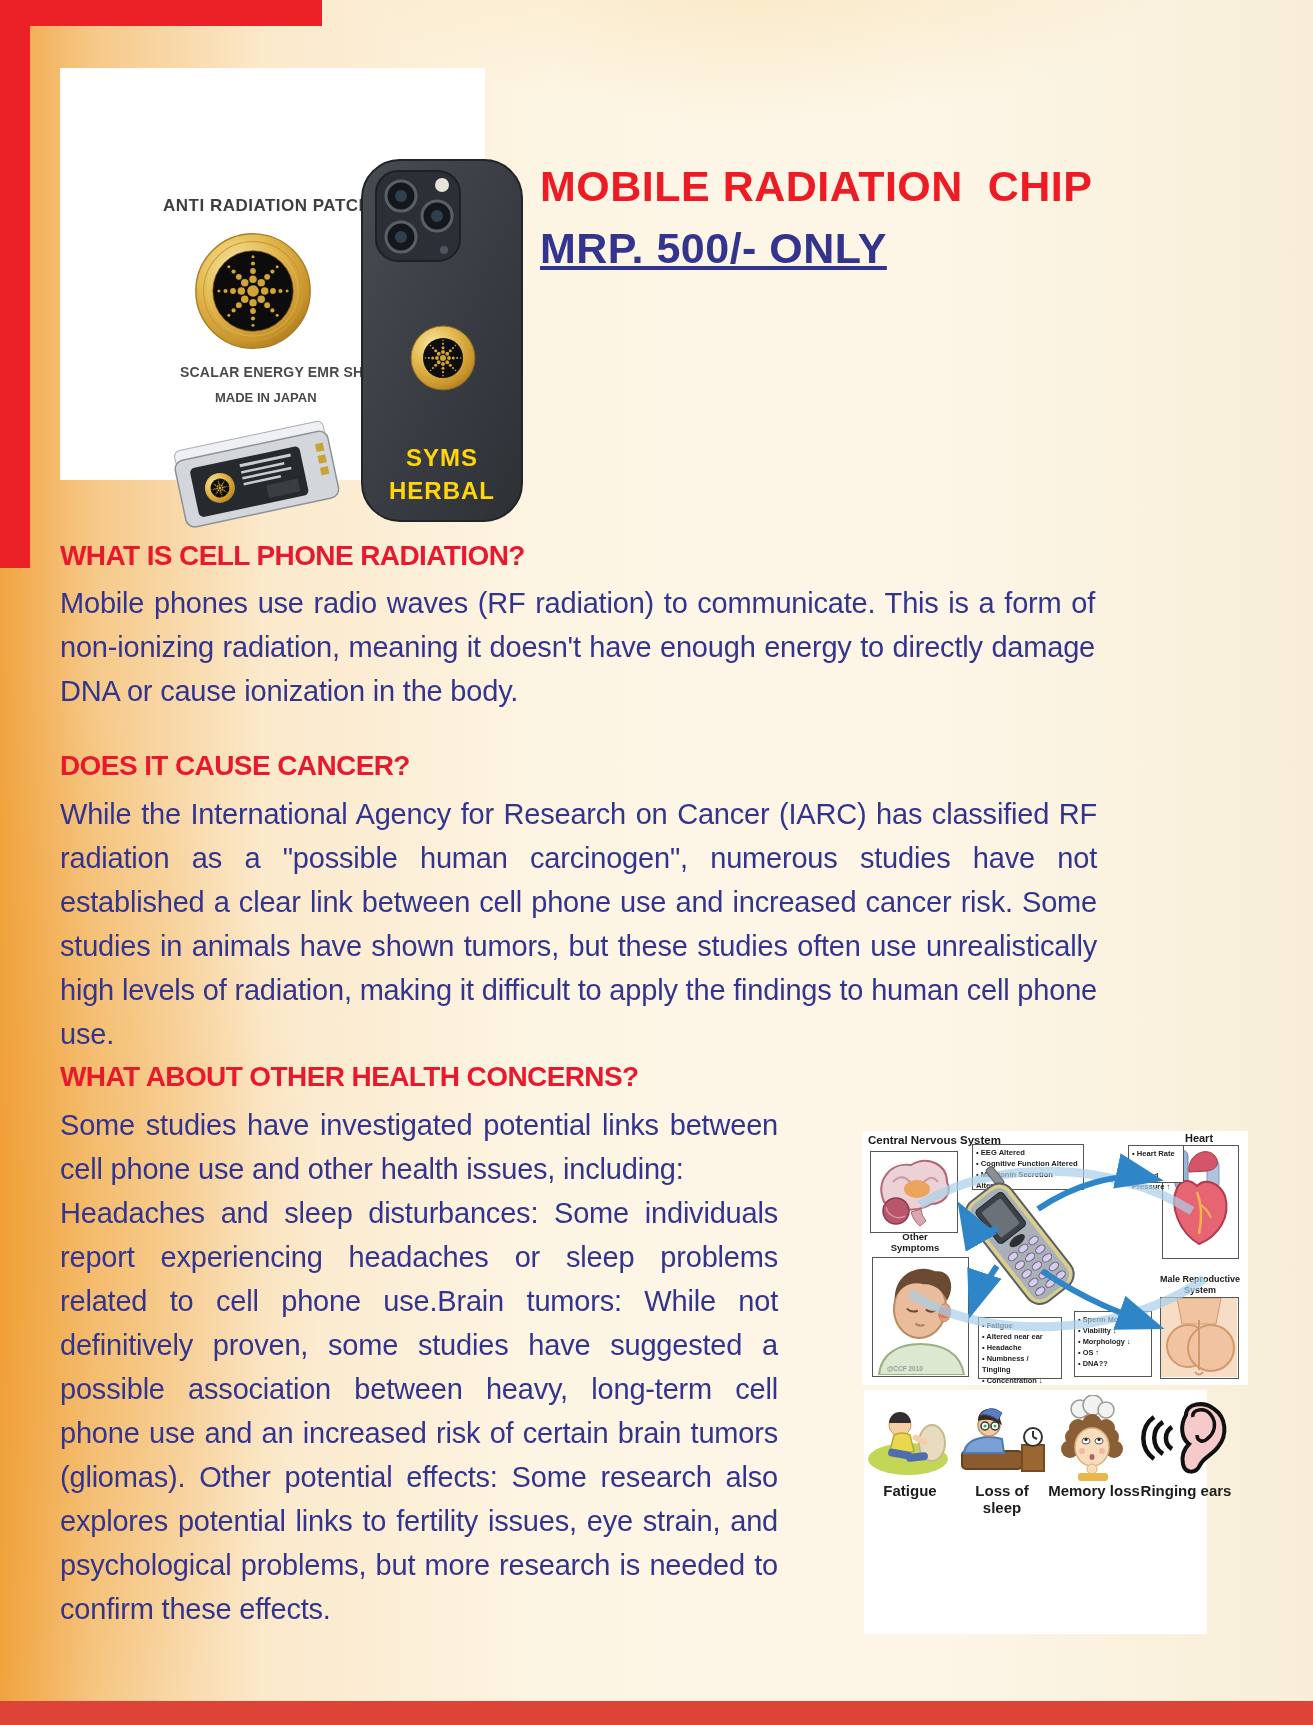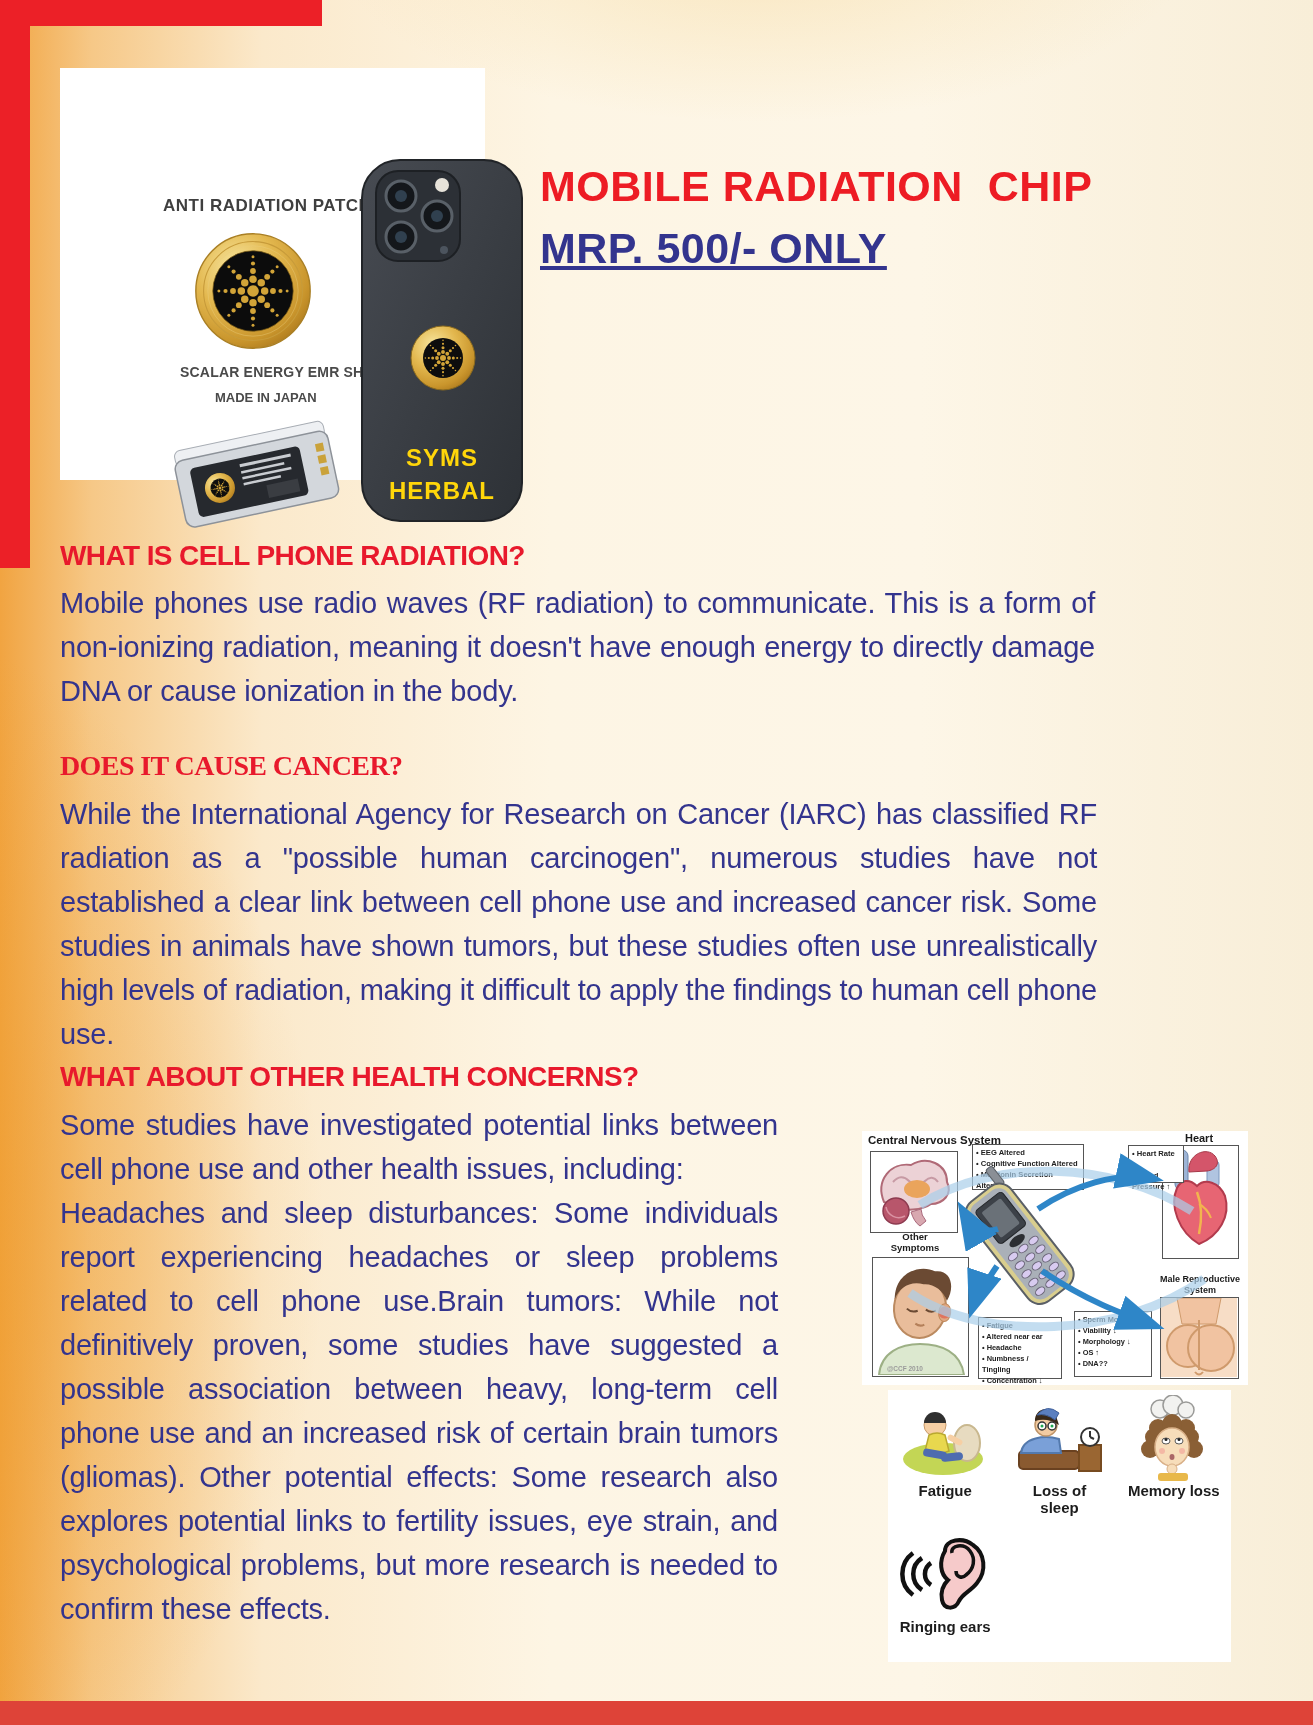--- a/index.html
+++ b/index.html
@@ -23,21 +23,21 @@
   .phone{position:absolute;left:300px;top:90px;}
   .brand{position:absolute;left:300px;top:373px;width:164px;text-align:center;font-size:24px;font-weight:700;
          color:#ffd60a;line-height:33px;white-space:pre-line;letter-spacing:1px;}
 
   .title1{position:absolute;left:540px;top:162px;font-size:43px;font-weight:700;color:#ed1c24;white-space:pre;letter-spacing:.5px;}
   .title2{position:absolute;left:540px;top:224px;font-size:43px;font-weight:700;color:#33348e;white-space:pre;letter-spacing:.5px;text-decoration:underline;}
 
   .h-red{position:absolute;font-weight:700;font-size:28px;color:#e8192c;letter-spacing:-.6px;}
   .body-text{position:absolute;font-size:29px;line-height:44px;color:#33348e;text-align:justify;letter-spacing:-.2px;white-space:pre-line;}
   #s1h{left:60px;top:540px;} #s1b{left:60px;top:581px;width:1035px;}
-  #s2h{left:60px;top:750px;font-family:Liberation Serif, serif;} #s2b{left:60px;top:792px;width:1037px;}
+  #s2h{left:60px;top:750px;} #s2b{left:60px;top:792px;width:1037px;}
   #s3h{left:60px;top:1061px;} #s3b{left:60px;top:1103px;width:718px;}
 
   .diagram{position:absolute;left:862px;top:1131px;width:386px;height:254px;background:#ffffff;}
   .dlabel{position:absolute;font-weight:700;color:#1a1a1a;text-align:center;white-space:pre-line;}
   #d-cns-label{left:6px;top:3px;width:160px;font-size:11.5px;text-align:left;}
   #d-heart-label{left:296px;top:1px;width:82px;font-size:11px;}
   #d-other-label{left:16px;top:100px;width:74px;font-size:9.5px;line-height:11px;}
   #d-repro-label{left:294px;top:143px;width:88px;font-size:9px;line-height:10.5px;}
   .dbox{position:absolute;border:1.5px solid #555;background:#fff;box-sizing:border-box;overflow:hidden;}
   #d-brain-box{left:8px;top:20px;width:88px;height:82px;}
@@ -46,22 +46,22 @@
   #d-repro-box{left:298px;top:166px;width:79px;height:82px;}
   .dtext{position:absolute;font-size:7.6px;line-height:11px;color:#222;white-space:pre-line;border:1.5px solid #555;
          background:#fff;padding:2px 3px;box-sizing:border-box;font-weight:700;}
   #d-cns-fx{left:110px;top:13px;width:112px;height:46px;}
   #d-heart-fx{left:226px;top:14px;width:56px;height:38px;margin-left:40px;}
   #d-other-fx{left:116px;top:186px;width:84px;height:62px;font-size:7.4px;}
   #d-repro-fx{left:212px;top:180px;width:78px;height:66px;font-size:7.4px;}
   .watermark{position:absolute;left:14px;bottom:4px;font-size:6.5px;color:#9a9a9a;font-weight:700;}
   .dsvg{position:absolute;left:0;top:0;pointer-events:none;}
 
-  .symptoms{position:absolute;left:864px;top:1390px;width:343px;height:272px;background:#ffffff;
-            display:grid;grid-template-columns:repeat(3,1fr);grid-auto-rows:136px;margin-left:24px;}
+  .symptoms{position:absolute;left:864px;top:1390px;width:343px;height:244px;background:#ffffff;
+            display:grid;grid-template-columns:repeat(4,1fr);grid-auto-rows:136px;}
   .sym-cell{display:flex;flex-direction:column;align-items:center;justify-content:flex-start;padding-top:5px;box-sizing:border-box;}
   .sym-label{font-weight:700;font-size:15px;line-height:17px;color:#1c1c1c;text-align:center;white-space:pre-line;margin-top:1px;}
 </style>
 </head>
 <body>
 
 <div class="page">
 
   
   <svg width="0" height="0">

